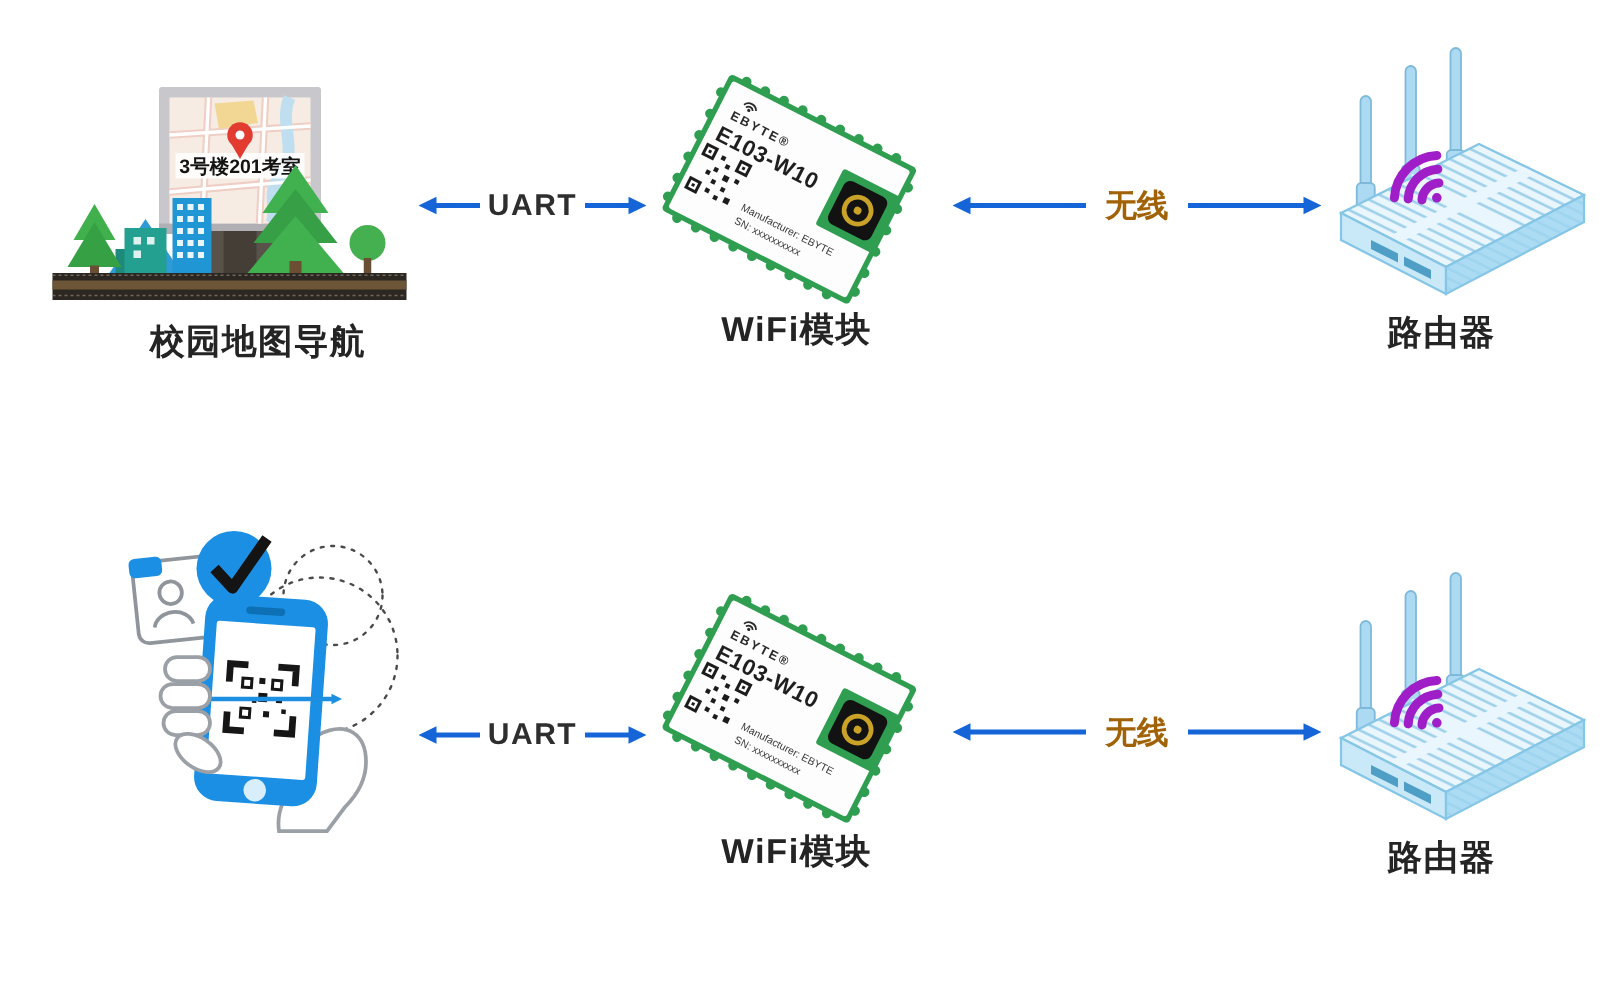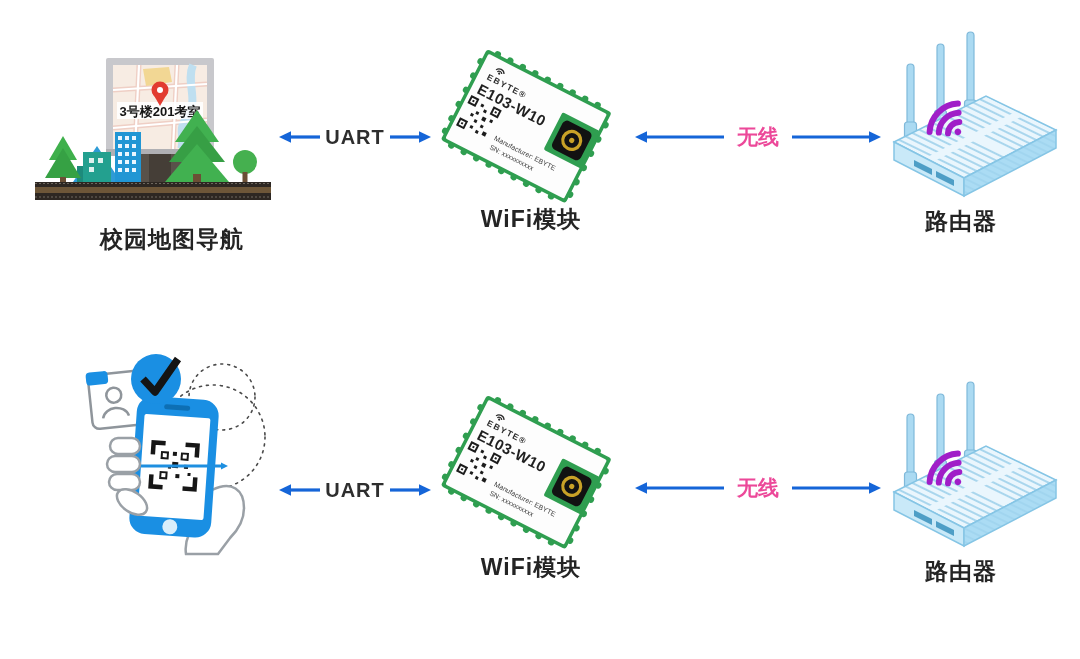--- a/index.html
+++ b/index.html
@@ -10,21 +10,21 @@
   .caption{
     position:absolute;width:240px;text-align:center;
     font-size:23px;font-weight:700;color:#242424;letter-spacing:1px;
   }
   .link{
     position:absolute;height:30px;display:flex;align-items:center;
     justify-content:space-between;
   }
   .link .lbl{font-weight:700;color:#333;white-space:nowrap;}
   .link .lbl.en{font-size:20px;letter-spacing:1px;color:#2e2e2e;}
-  .link .lbl.cn{font-size:21px;color:#ec4899;}
+  .link .lbl.cn{font-size:21px;color:#a16207;}
   svg{position:absolute;display:block;}
   svg.inline{position:static;}
   text{font-family:"Liberation Sans","DejaVu Sans",sans-serif;}
 </style>
 </head>
 <body>
 
 <div class="canvas">
 
   <svg style="left:33px;top:46px" width="240" height="160" viewBox="0 0 240 160">
@@ -96,21 +96,21 @@
       <circle cx="212" cy="116" r="12" fill="#45b04f"></circle>
       <rect x="209.5" y="126" width="5" height="11" fill="#6b4f35"></rect>
     </g>
     <g>
       <rect x="2" y="136" width="236" height="18" fill="#2d2722"></rect>
       <rect x="2" y="141" width="236" height="6" fill="#6d5638"></rect>
       <line x1="2" y1="137.5" x2="238" y2="137.5" stroke="#8a8378" stroke-width="1" stroke-dasharray="2 2" opacity="0.7"></line>
       <line x1="2" y1="151" x2="238" y2="151" stroke="#8a8378" stroke-width="1" stroke-dasharray="2 2" opacity="0.7"></line>
     </g>
   </svg>
-  <div class="caption" style="left:52px;top:224px">校园地图导航</div>
+  <div class="caption" style="left:52px;top:212px">校园地图导航</div>
 
   <div class="link" style="left:279px;top:122px;width:152px">
     <svg class="inline" width="42" height="14" viewBox="0 0 42 14">
       <line x1="41" y1="7" x2="10" y2="7" stroke="#1565d8" stroke-width="3.2"></line>
       <polygon points="0,7 12,1.2 12,12.8" fill="#1565d8"></polygon>
     </svg>
     <span class="lbl en">UART</span>
     <svg class="inline" width="42" height="14" viewBox="0 0 42 14">
       <line x1="1" y1="7" x2="32" y2="7" stroke="#1565d8" stroke-width="3.2"></line>
       <polygon points="42,7 30,1.2 30,12.8" fill="#1565d8"></polygon>

